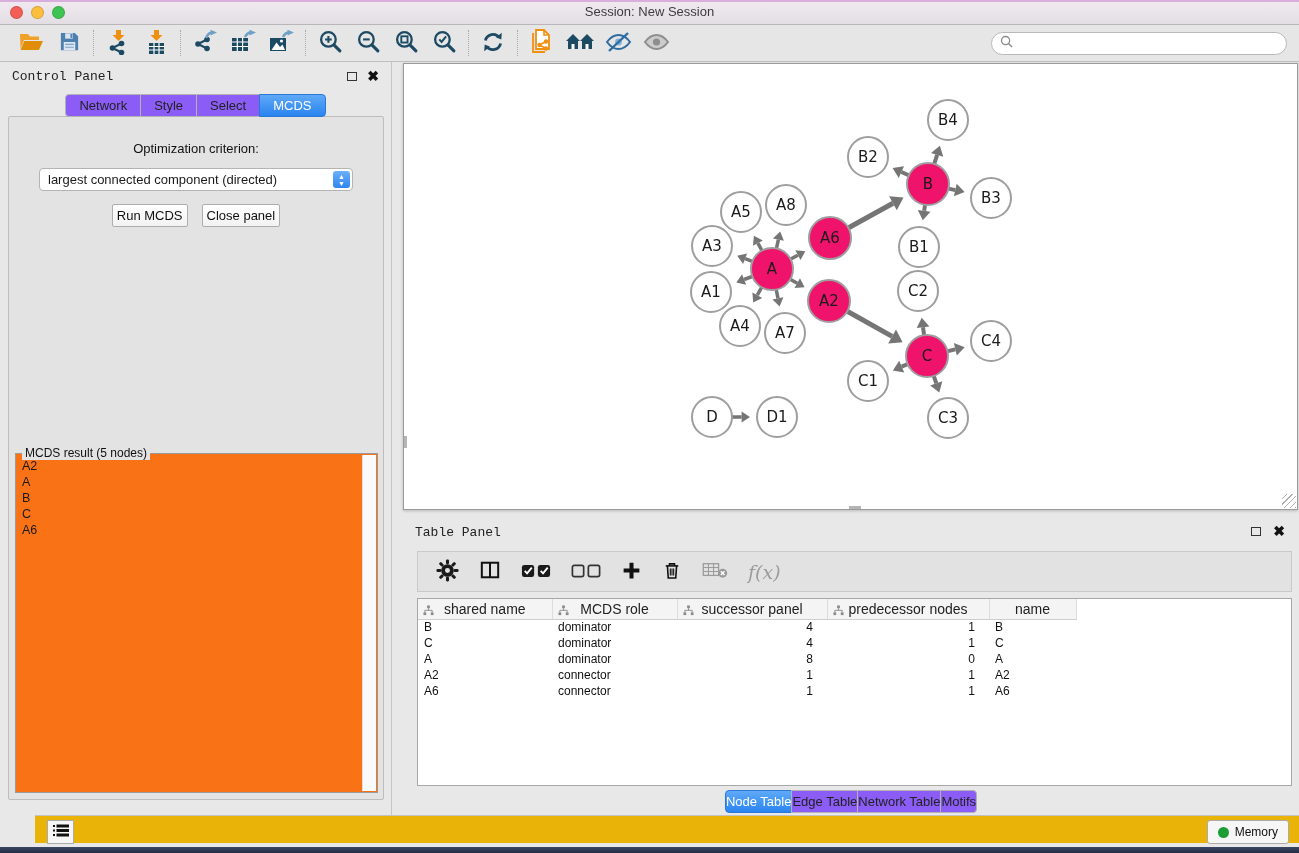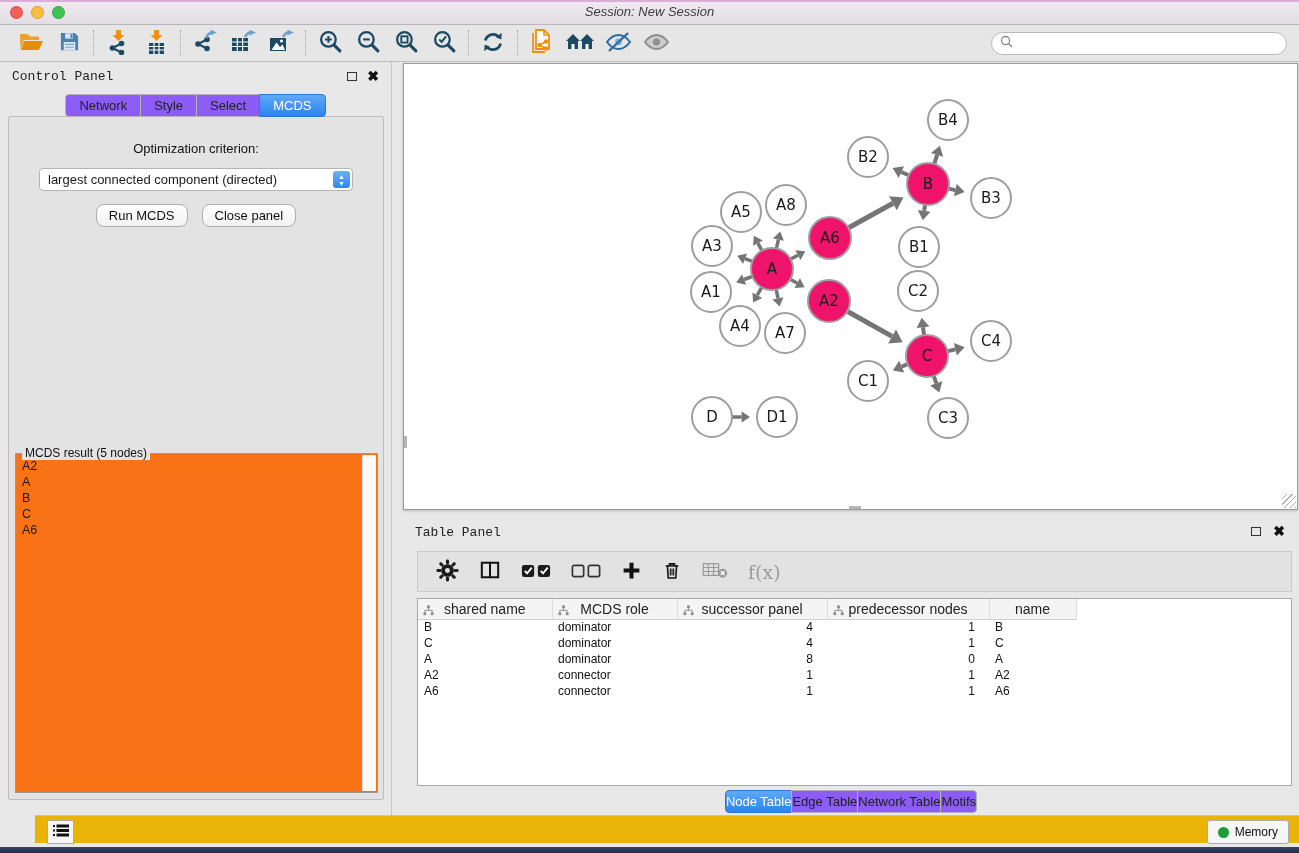--- a/index.html
+++ b/index.html
@@ -6,21 +6,21 @@
   html,body { width:1299px; height:853px; overflow:hidden; }
   body { font-family:"Liberation Sans", sans-serif; background:#e8e8e8; position:relative; font-size:13px; color:#1a1a1a; }
 
   
   .titlebar { position:absolute; top:0; left:0; right:0; height:25px;
     background:linear-gradient(#f1ebf1,#e3dee3); border-bottom:1px solid #b9b5b9; }
   .titlebar .accent { position:absolute; top:0; left:0; right:0; height:2px; background:#d9aeda; }
   .lights { position:absolute; left:10px; top:6px; display:flex; gap:8px; }
   .light { width:13px; height:13px; border-radius:50%; border:1px solid rgba(0,0,0,.15); }
   .light.red { background:#f35f57; } .light.yellow { background:#fbbe3f; } .light.green { background:#3fc453; }
-  .win-title { position:absolute; left:0; right:0; top:4px; text-align:center; color:#3c3c3c; font-size:13px;font-style:italic; }
+  .win-title { position:absolute; left:0; right:0; top:4px; text-align:center; color:#3c3c3c; font-size:13px; }
 
   
   .toolbar { position:absolute; top:25px; left:0; right:0; height:37px; background:#e7e6e7;
     border-bottom:1px solid #bfbfbf; display:flex; align-items:center; padding:0 12px; }
   .tb-btn { width:38px; height:31px; display:flex; align-items:center; justify-content:center; border-radius:3px; }
   .tb-sep { align-self:center; height:26px; border-left:1px dotted #a8a8a8; margin:0 5px; }
   .search-wrap { margin-left:auto; width:296px; height:23px; background:#fff; border:1px solid #b9b9b9;
     border-radius:12px; display:flex; align-items:center; padding:0 8px; gap:5px; }
   .search-wrap input { border:none; outline:none; flex:1; font-size:12px; background:transparent; font-family:"Liberation Sans",sans-serif; }
 
@@ -38,22 +38,22 @@
   .seg.active { background:linear-gradient(#5fa9f8,#2a84f0); border-color:#2a78d8; color:#fff; }
   .cp-box { position:absolute; left:8px; right:7px; top:54px; bottom:15px; background:#e3e3e3;
     border:1px solid #bdbdbd; border-radius:2px; }
   .opt-label { text-align:center; margin-top:24px; font-size:13px; color:#111; }
   .opt-select { margin:12px auto 0; width:314px; height:23px; background:#fff; border:1px solid #b4b4b4;
     border-radius:4px; display:flex; align-items:center; padding-left:8px; font-size:13px; position:relative; }
   .opt-select .stepper { position:absolute; right:2px; top:2px; bottom:2px; width:17px; border-radius:3px;
     background:linear-gradient(#6cb0f9,#2d87f1); color:#fff; font-size:7px; display:flex; flex-direction:column;
     align-items:center; justify-content:center; line-height:7px; }
   .cp-buttons { display:flex; justify-content:center; gap:14px; margin-top:13px; }
-  .mac-btn { background:linear-gradient(#ffffff,#f2f2f2); border:1px solid #aeaeae; border-radius:8px;
-    padding:3px 12px; font-size:13px; color:#111; }
+  .mac-btn { background:linear-gradient(#ffffff,#f2f2f2); border:1px solid #aeaeae; border-radius:2px;
+    padding:3px 4px; font-size:13px; color:#111; }
   .result-box { position:absolute; left:6px; right:5px; top:336px; bottom:6px; border:1px solid #9a9a9a; background:#f97316; }
   .result-legend { position:absolute; top:-8px; left:6px; background:#e3e3e3; padding:0 3px; font-size:12px; color:#111; }
   .result-list { position:absolute; inset:1px 15px 1px 1px; padding:3px 0 0 5px; font-size:12.5px; line-height:16px; overflow:hidden; }
   .result-scroll { position:absolute; top:1px; bottom:1px; right:1px; width:14px; background:#fafafa; border-left:1px solid #e0e0e0; }
 
   
   .net-window { position:absolute; left:403px; top:63px; width:895px; height:447px; background:#fff;
     border:1px solid #9a9a9a; box-shadow:0 1px 3px rgba(0,0,0,.2); }
   .nw-titlebar { height:23px; background:linear-gradient(#f0f0f0,#dbdbdb); border-bottom:1px solid #b2b2b2; position:relative; }
   .nw-lights { position:absolute; left:8px; top:6px; display:flex; gap:6px; }
@@ -63,21 +63,21 @@
   .grip { position:absolute; right:1px; bottom:1px; width:14px; height:14px;
     background:repeating-linear-gradient(135deg, transparent 0 3px, #9a9a9a 3px 4px); opacity:.8; }
   .nub-v { position:absolute; left:0; top:372px; width:3px; height:12px; background:#b5b5b5; }
   .nub-h { position:absolute; left:445px; bottom:0; width:12px; height:3px; background:#b5b5b5; }
 
   
   .table-panel { position:absolute; left:403px; top:518px; width:896px; height:297px; background:#e8e8e8; }
   .tp-toolbar { position:absolute; left:14px; right:7px; top:33px; height:41px; background:#e2e2e2;
     border:1px solid #c9c9c9; display:flex; align-items:center; gap:20px; padding-left:18px; }
   .tp-ico { display:flex; align-items:center; justify-content:center; }
-  .fx-label { font-family:"DejaVu Serif", serif; color:#9b9b9b; font-size:19px; }
+  .fx-label { font-family:"DejaVu Serif", serif; font-style:italic; color:#9b9b9b; font-size:19px; }
   .node-table-wrap { position:absolute; left:14px; right:7px; top:80px; height:188px; background:#fff; border:1px solid #a8a8a8; overflow:hidden; }
   table.node-table { border-collapse:collapse; width:100%; table-layout:fixed; font-size:12px; }
   .node-table th { height:20px; background:#f4f4f4; border-bottom:1px solid #cfcfcf; border-right:1px solid #dddddd;
     font-weight:normal; font-size:14px; color:#222; position:relative; text-align:center; }
   .node-table th .hdr-ico { position:absolute; left:5px; top:4px; }
   .node-table td { height:16px; padding:0 6px; color:#111; white-space:nowrap; overflow:hidden; }
   .node-table td.col0, .node-table td.col1, .node-table td.col4 { text-align:left; }
   .node-table td.col2, .node-table td.col3 { text-align:right; padding-right:14px; }
   .tp-tabs { position:absolute; left:0; right:0; top:272px; display:flex; justify-content:center; }
   .tp-tabs .seg { padding:3px 0; }

